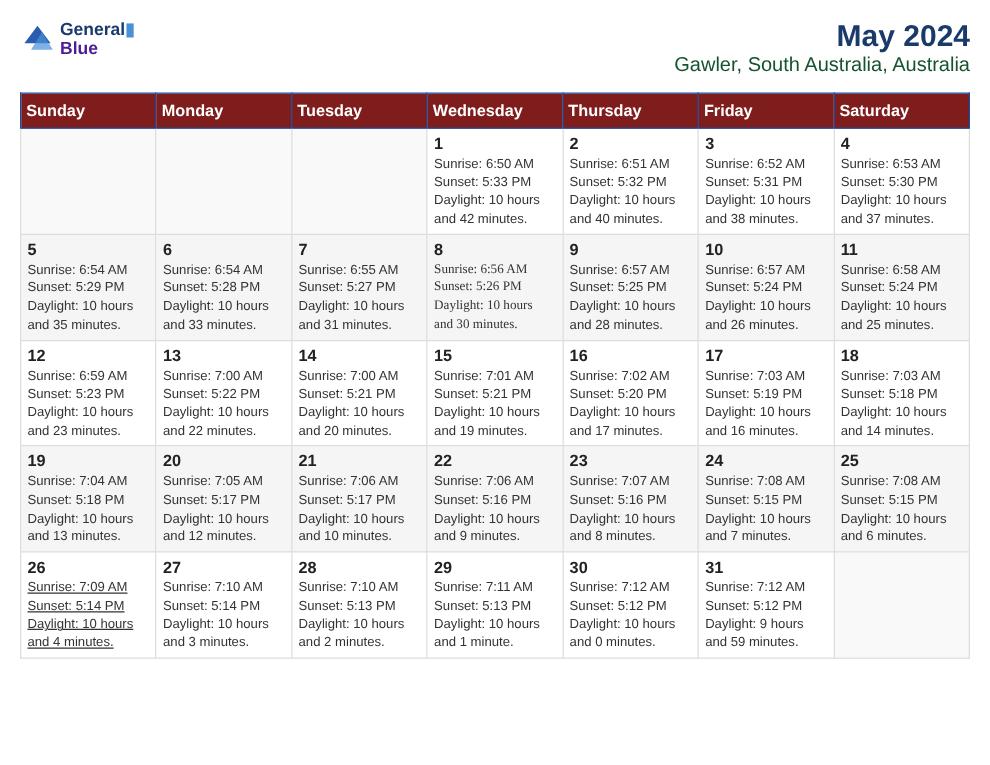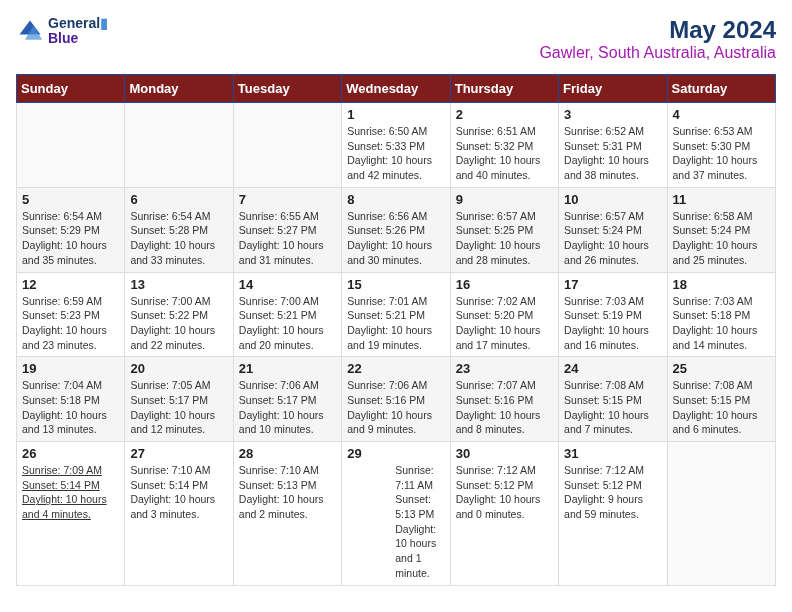--- a/index.html
+++ b/index.html
@@ -37,21 +37,21 @@
     .title-block {
       text-align: right;
     }
     .main-title {
       font-size: 24px;
       font-weight: bold;
       color: #1a3a6b;
     }
     .subtitle {
       font-size: 16px;
-      color: #a21caf;
+      color: #14532d;
     }
     .calendar {
       width: 100%;
       border-collapse: collapse;
     }
     .calendar thead tr {
       background: #7f1d1d;
       color: #fff;
     }
     .calendar thead th {
@@ -178,21 +178,21 @@
         </td>
         <td>
           <span class="day-number">7</span>
           <div class="day-info" style="white-space: pre-line;">Sunrise: 6:55 AM
 Sunset: 5:27 PM
 Daylight: 10 hours
 and 31 minutes.</div>
         </td>
         <td>
           <span class="day-number">8</span>
-          <div class="day-info" style="white-space: pre-line;">Sunrise: 6:56 AM
+          <div class="day-info" style="white-space: pre-line; font-family: Liberation Serif, serif;">Sunrise: 6:56 AM
 Sunset: 5:26 PM
 Daylight: 10 hours
 and 30 minutes.</div>
         </td>
         <td>
           <span class="day-number">9</span>
           <div class="day-info" style="white-space: pre-line;">Sunrise: 6:57 AM
 Sunset: 5:25 PM
 Daylight: 10 hours
 and 28 minutes.</div>
@@ -331,21 +331,21 @@
         </td>
         <td>
           <span class="day-number">28</span>
           <div class="day-info" style="white-space: pre-line;">Sunrise: 7:10 AM
 Sunset: 5:13 PM
 Daylight: 10 hours
 and 2 minutes.</div>
         </td>
         <td>
           <span class="day-number">29</span>
-          <div class="day-info" style="white-space: pre-line; margin-left: 48px;">Sunrise: 7:11 AM
+          <div class="day-info" style="white-space: pre-line;">Sunrise: 7:11 AM
 Sunset: 5:13 PM
 Daylight: 10 hours
 and 1 minute.</div>
         </td>
         <td>
           <span class="day-number">30</span>
           <div class="day-info" style="white-space: pre-line;">Sunrise: 7:12 AM
 Sunset: 5:12 PM
 Daylight: 10 hours
 and 0 minutes.</div>

